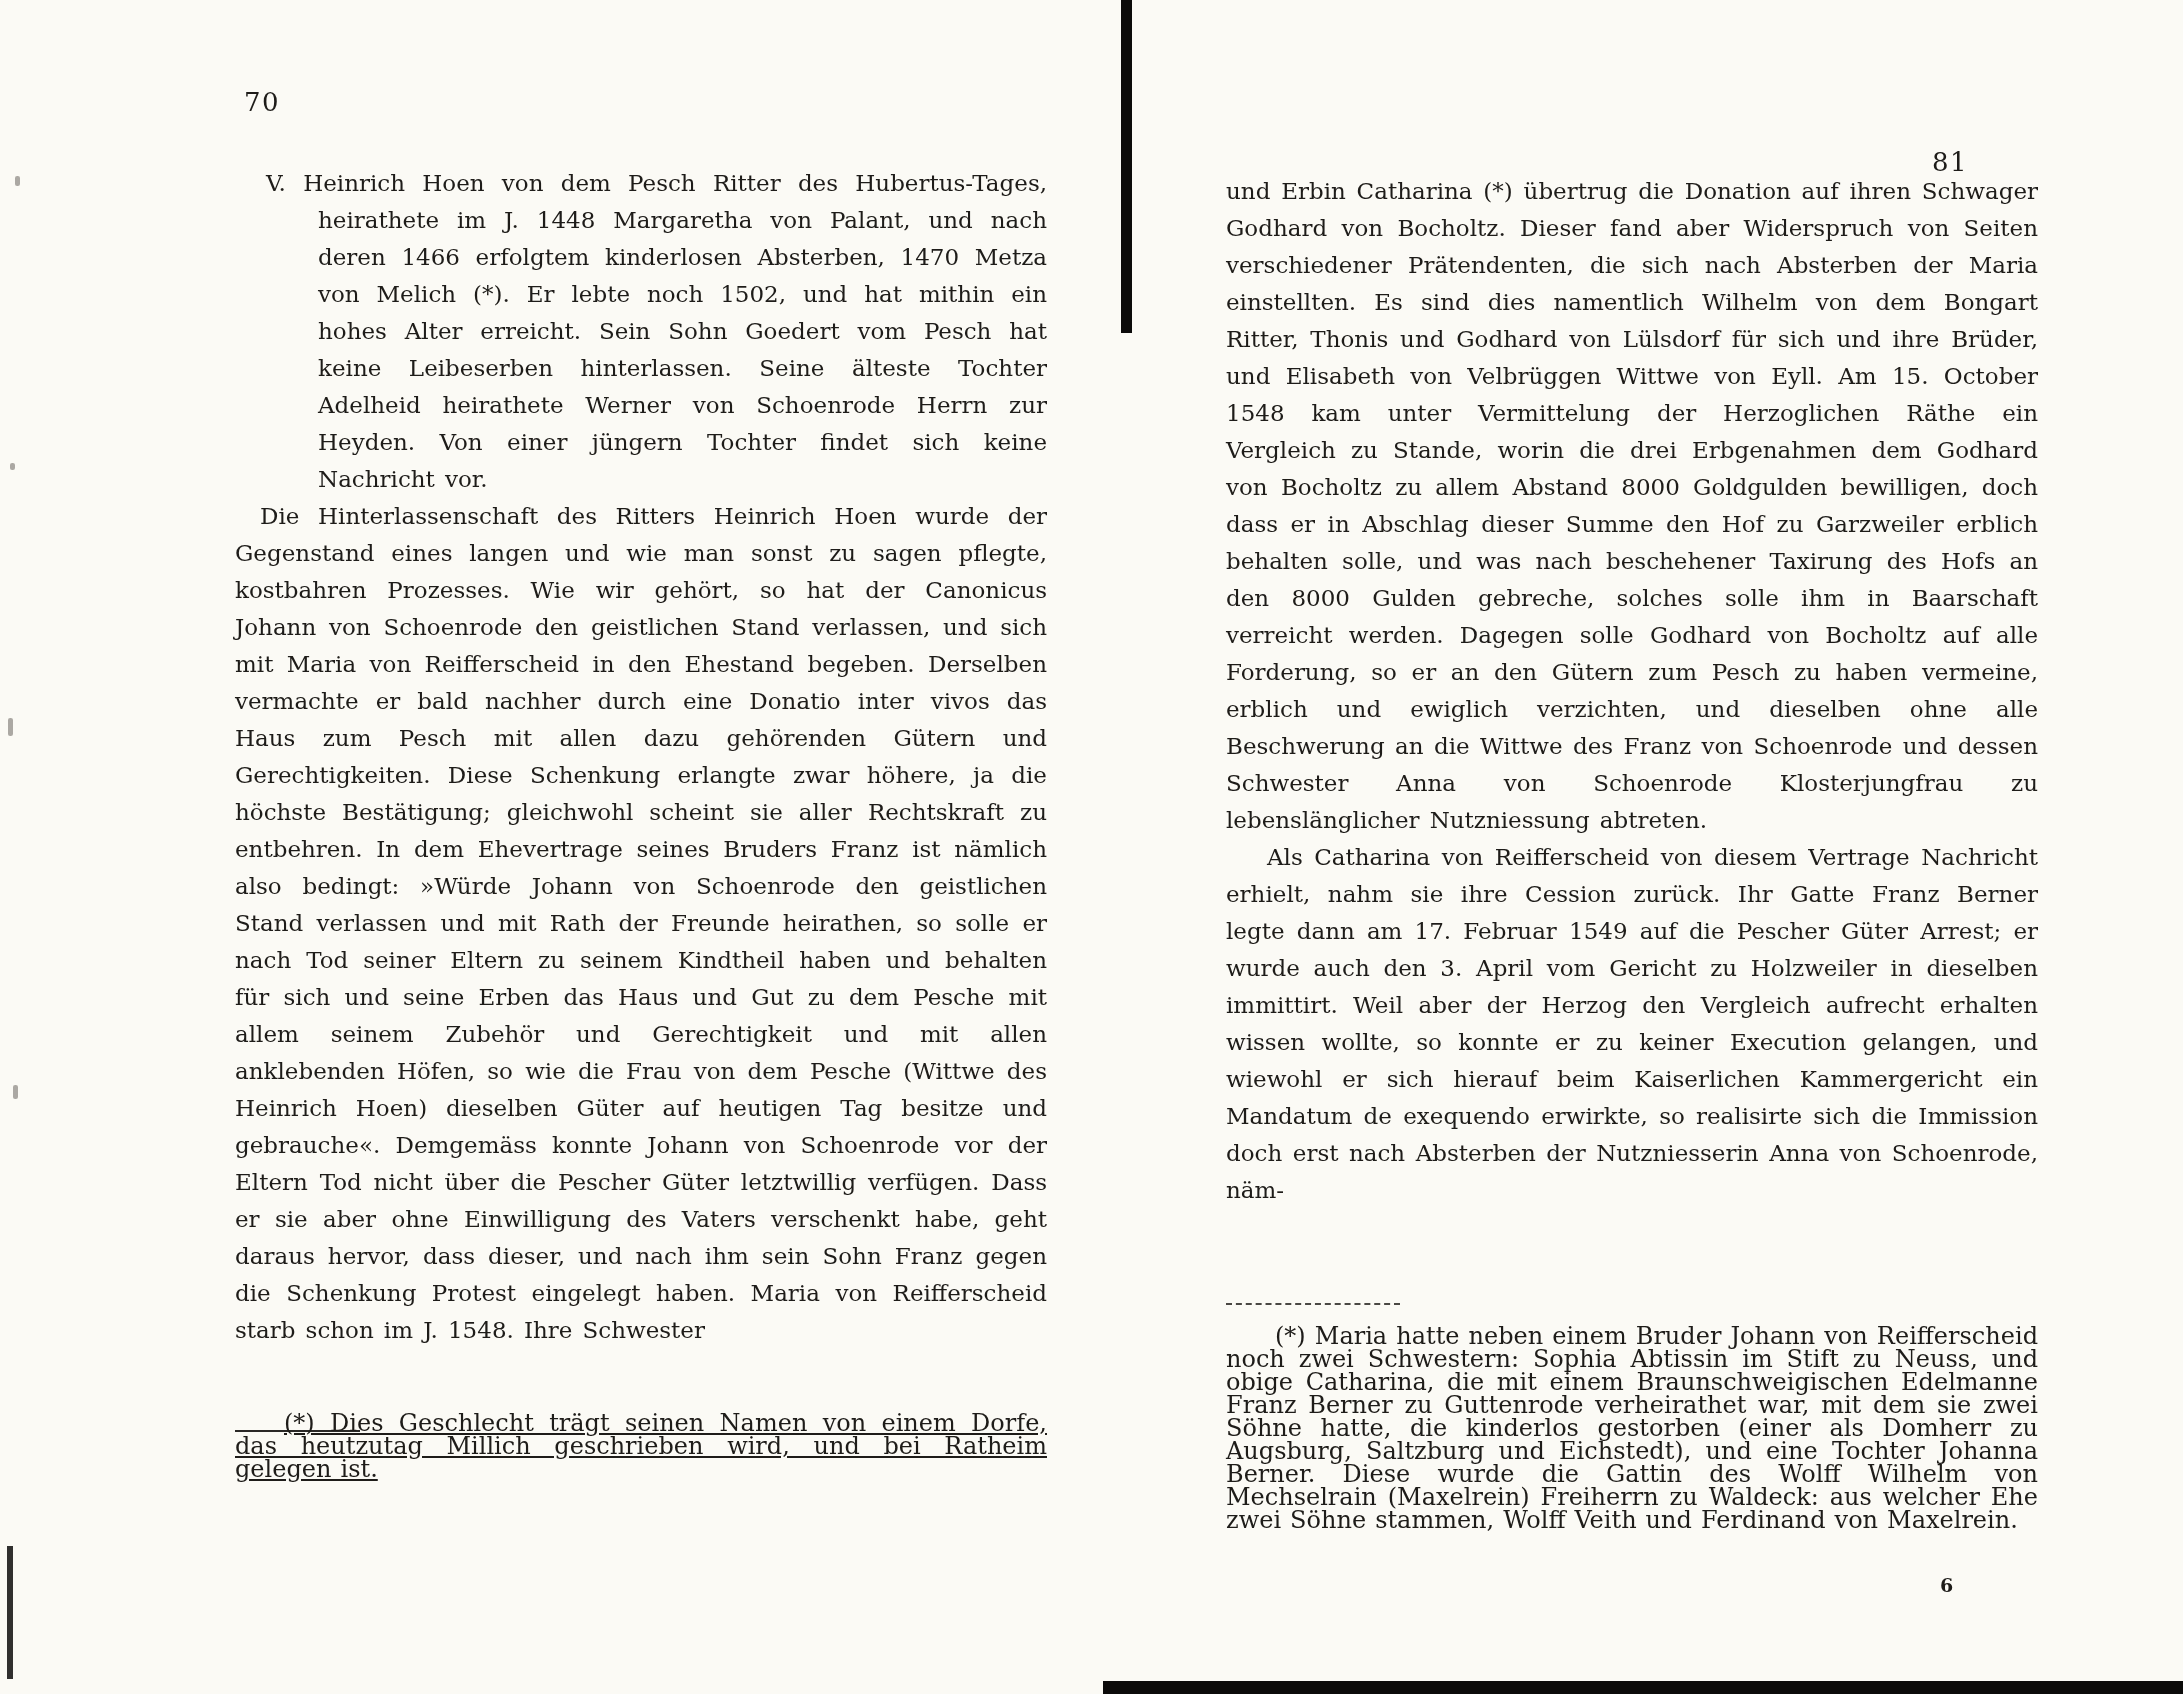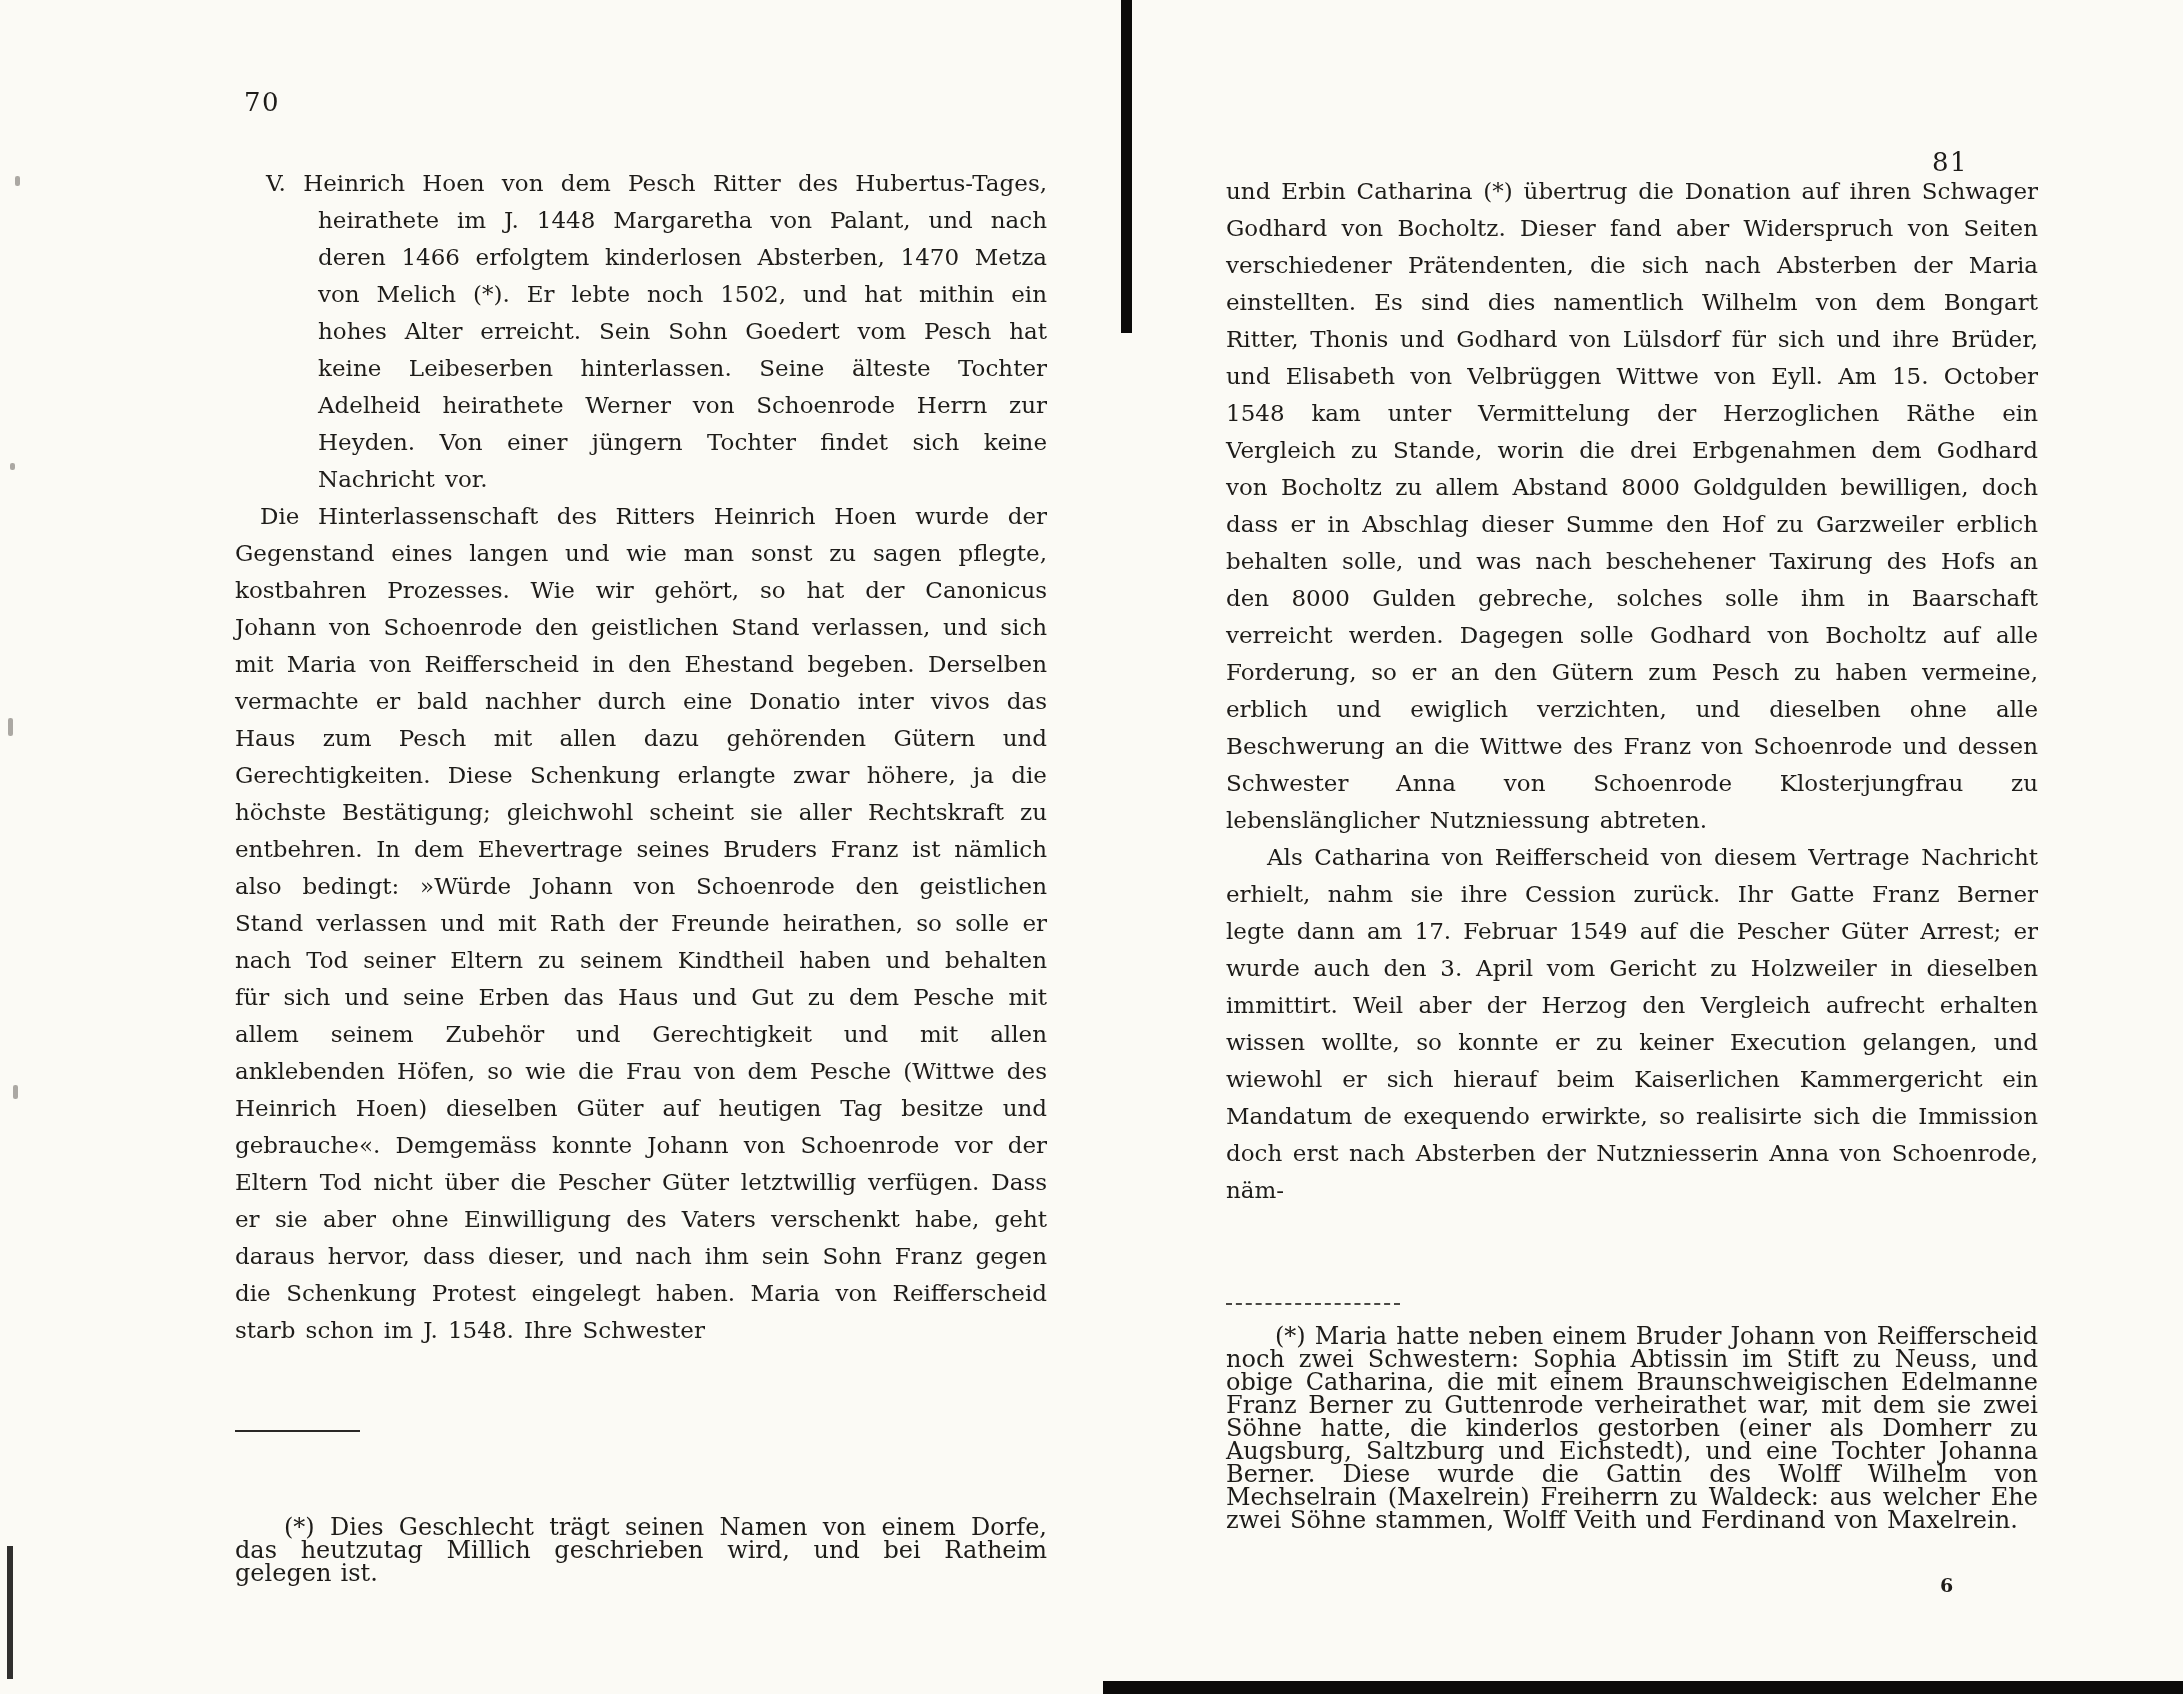--- a/index.html
+++ b/index.html
@@ -41,21 +41,21 @@
 
   .footnote {
     position:absolute;
     width:812px;
     font-size:24px;
     line-height:23px;
     text-align:justify;
     word-spacing:1.4px;
     text-indent:49px;
   }
-  #fn-left  { left:235px;  top:1516px; }
+  #fn-left  { left:235px;  top:1412px;text-decoration:underline; }
   #fn-right { left:1226px; top:1325px; }
 
   .rule-solid {
     position:absolute;
     left:235px; top:1430px;
     width:125px; height:2.1px;
     background:#2a2826;
   }
   .rule-dashed {
     position:absolute;

